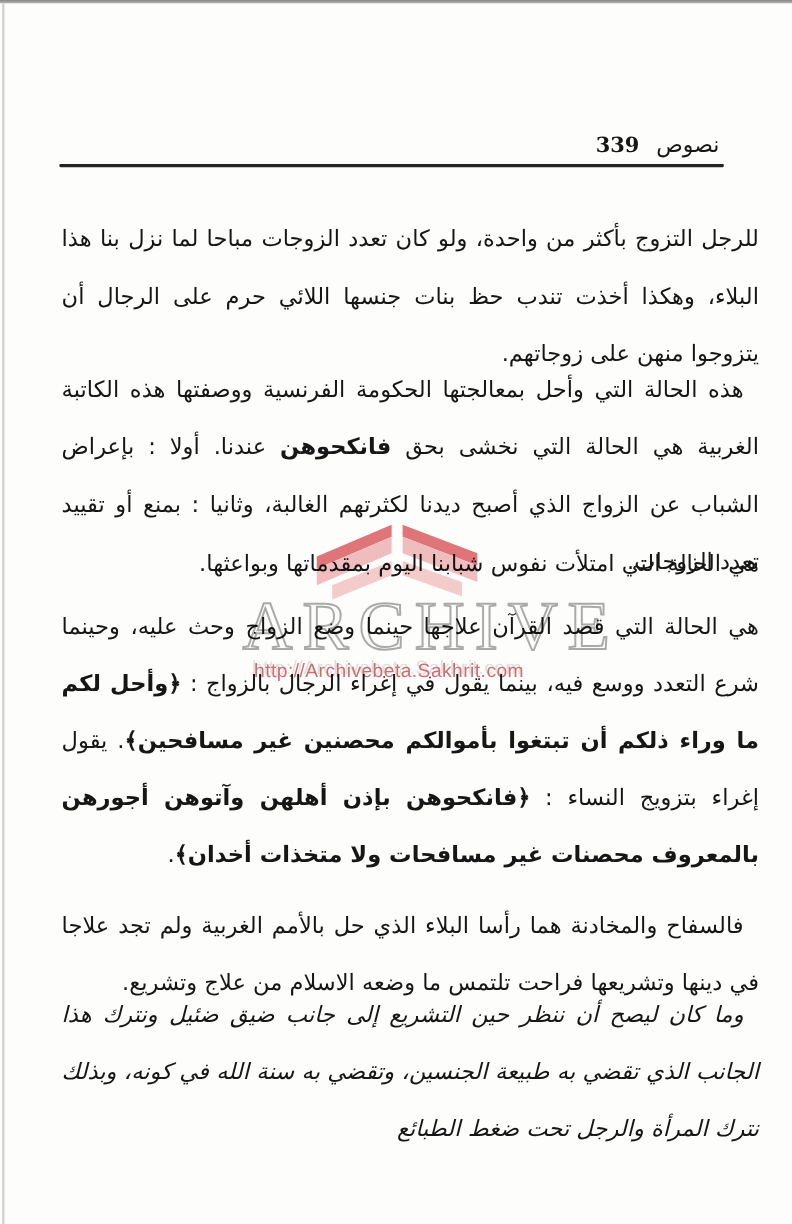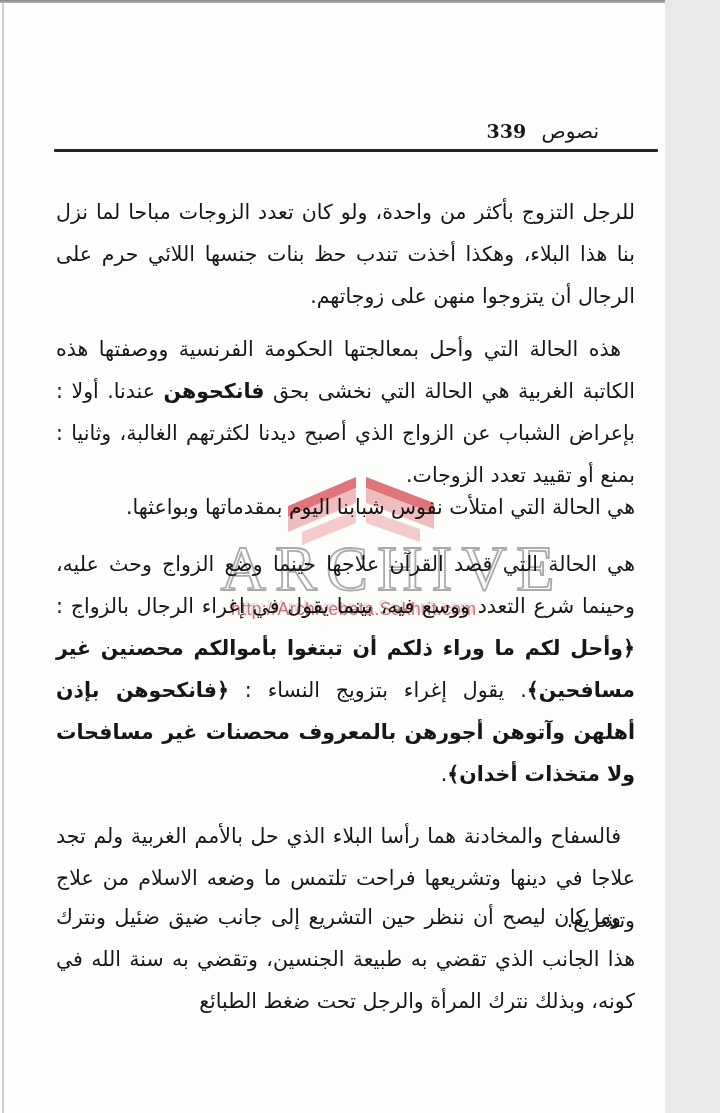--- a/index.html
+++ b/index.html
@@ -2,21 +2,21 @@
 <html lang="ar"><head>
 <meta charset="utf-8">
 <style>
   html, body {
     margin: 0;
     padding: 0;
     background: #e9e9e9;
   }
   .page {
     position: relative;
-    width: 665px;
+    width: 720px;
     height: 1113px;
     background: #fdfdfc;
     overflow: hidden;
     font-family: "DejaVu Sans", sans-serif;
     color: #161616;
   }
   
   .top-edge {
     position: absolute;
     left: 0; top: 0;
@@ -58,33 +58,33 @@
     border-radius: 1px;
   }
   
   .body-text { direction: rtl; }
   .para {
     position: absolute;
     right: 30px;
     left: 56px;
     margin: 0;
     font-size: 20.5px;
-    line-height: 42px;
+    line-height: 52px;
     text-align: justify;
     text-justify: inter-word;
     z-index: 2;
   }
   .para.indent { text-indent: 14px; }
   .bold { font-weight: bold; }
   .p1 { top: 191px; }
   .p2 { top: 328px; }
   .p3 { top: 486px; }
   .p4 { top: 543px; }
   .p5 { top: 780px; margin-top: 35px; }
-  .p6 { top: 896px; }
+  .p6 { top: 896px; font-style: italic; }
   
   .watermark {
     position: absolute;
     left: 0; top: 0; width: 720px; height: 1113px;
     pointer-events: none;
     mix-blend-mode: multiply;
     z-index: 3;
   }
   .wm-book {
     position: absolute;

